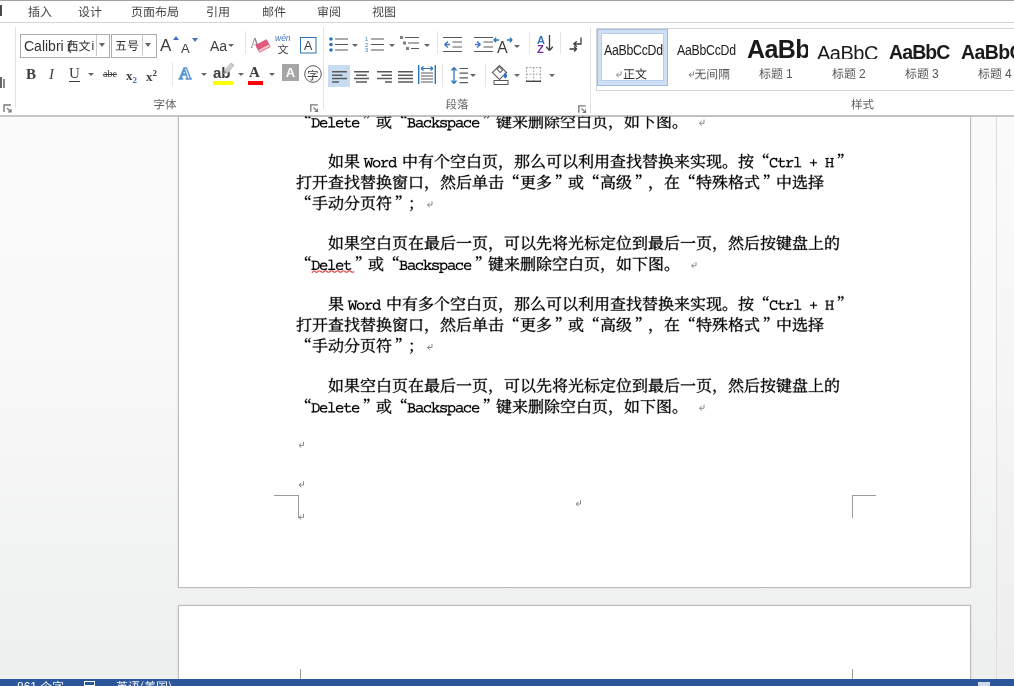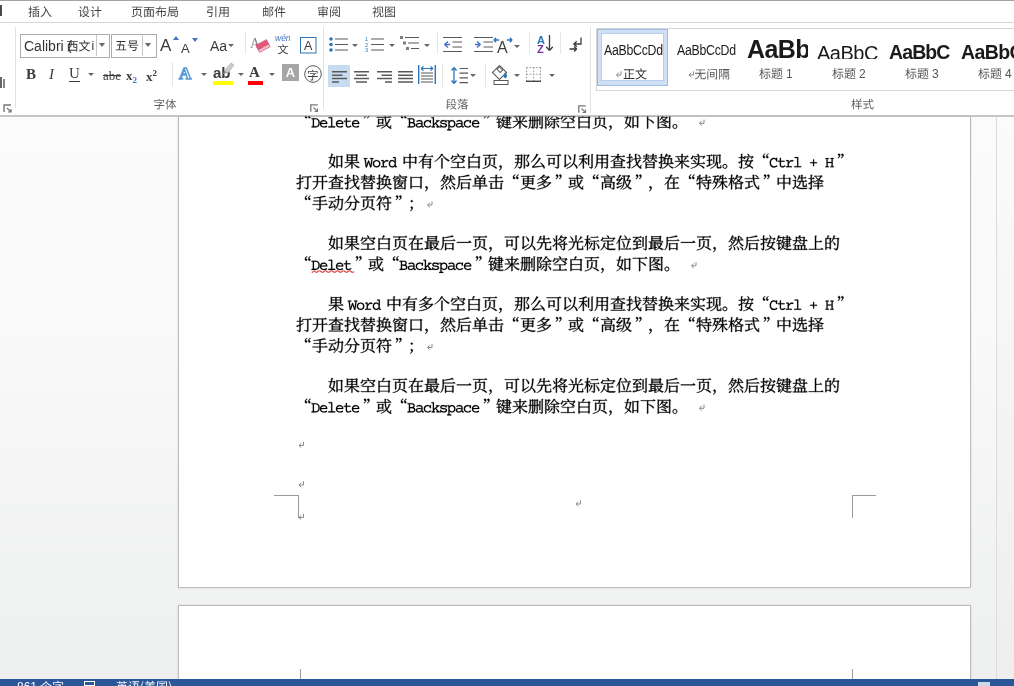--- a/index.html
+++ b/index.html
@@ -63,21 +63,21 @@
 
 <svg class="ic" width="17" height="17" style="left:300px;top:37px" viewBox="0 0 17 17">
  <rect x="0.5" y="0.5" width="15.5" height="15.5" fill="none" stroke="#2e75b6"></rect>
  <text x="8.2" y="13" text-anchor="middle" font-size="12.5" fill="#3d3d3d" font-family="Liberation Sans">A</text>
   </svg>
 
 <div class="ab" style="left:26px;top:66px;font-size:15px;font-weight:bold;color:#3d3d3d;font-family:'Liberation Serif'">B</div>
 <div class="ab" style="left:49px;top:66px;font-size:15px;font-style:italic;color:#3d3d3d;font-family:'Liberation Serif'">I</div>
 <div class="ab" style="left:69px;top:66px;font-size:15px;color:#3d3d3d;font-family:'Liberation Serif';border-bottom:1px solid #3d3d3d;line-height:15px">U</div>
 <div class="tri" style="left:88px;top:73px;border-left:3px solid transparent;border-right:3px solid transparent;border-top:3.5px solid #666"></div>
-<div class="ab" style="left:103px;top:68px;font-size:13px;color:#3d3d3d;font-family:'Liberation Serif';text-decoration:line-through">abe</div>
+<div class="ab" style="left:103px;top:68px;font-size:10px;color:#3d3d3d;font-family:'Liberation Serif';text-decoration:line-through">abe</div>
 <div class="ab" style="left:126px;top:68px;font-size:13px;color:#3d3d3d;font-family:'Liberation Serif';font-weight:bold">x<span style="font-size:9px;color:#4472c4;vertical-align:-3px">2</span></div>
 <div class="ab" style="left:146px;top:68px;font-size:13px;color:#3d3d3d;font-family:'Liberation Serif';font-weight:bold">x<span style="font-size:9px;vertical-align:5px">2</span></div>
 <div class="icsep" style="left:172px;top:62px;height:24px"></div>
 
 <div class="ab" style="left:179px;top:64px;font-size:17px;font-weight:bold;color:#fff;-webkit-text-stroke:1.4px #5b9bd5;font-family:'Liberation Serif'">A</div>
 <div class="tri" style="left:201px;top:73px;border-left:3px solid transparent;border-right:3px solid transparent;border-top:3.5px solid #666"></div>
 
 <div class="ab" style="left:213px;top:64px;font-size:15px;color:#3d3d3d;font-weight:bold">ab</div>
 <svg class="ic" width="14" height="13" style="left:222px;top:62px" viewBox="0 0 14 13">
  <polygon points="2,9 9,1 12,3 6,11" fill="#ccc" stroke="#999" stroke-width="0.5"></polygon>

